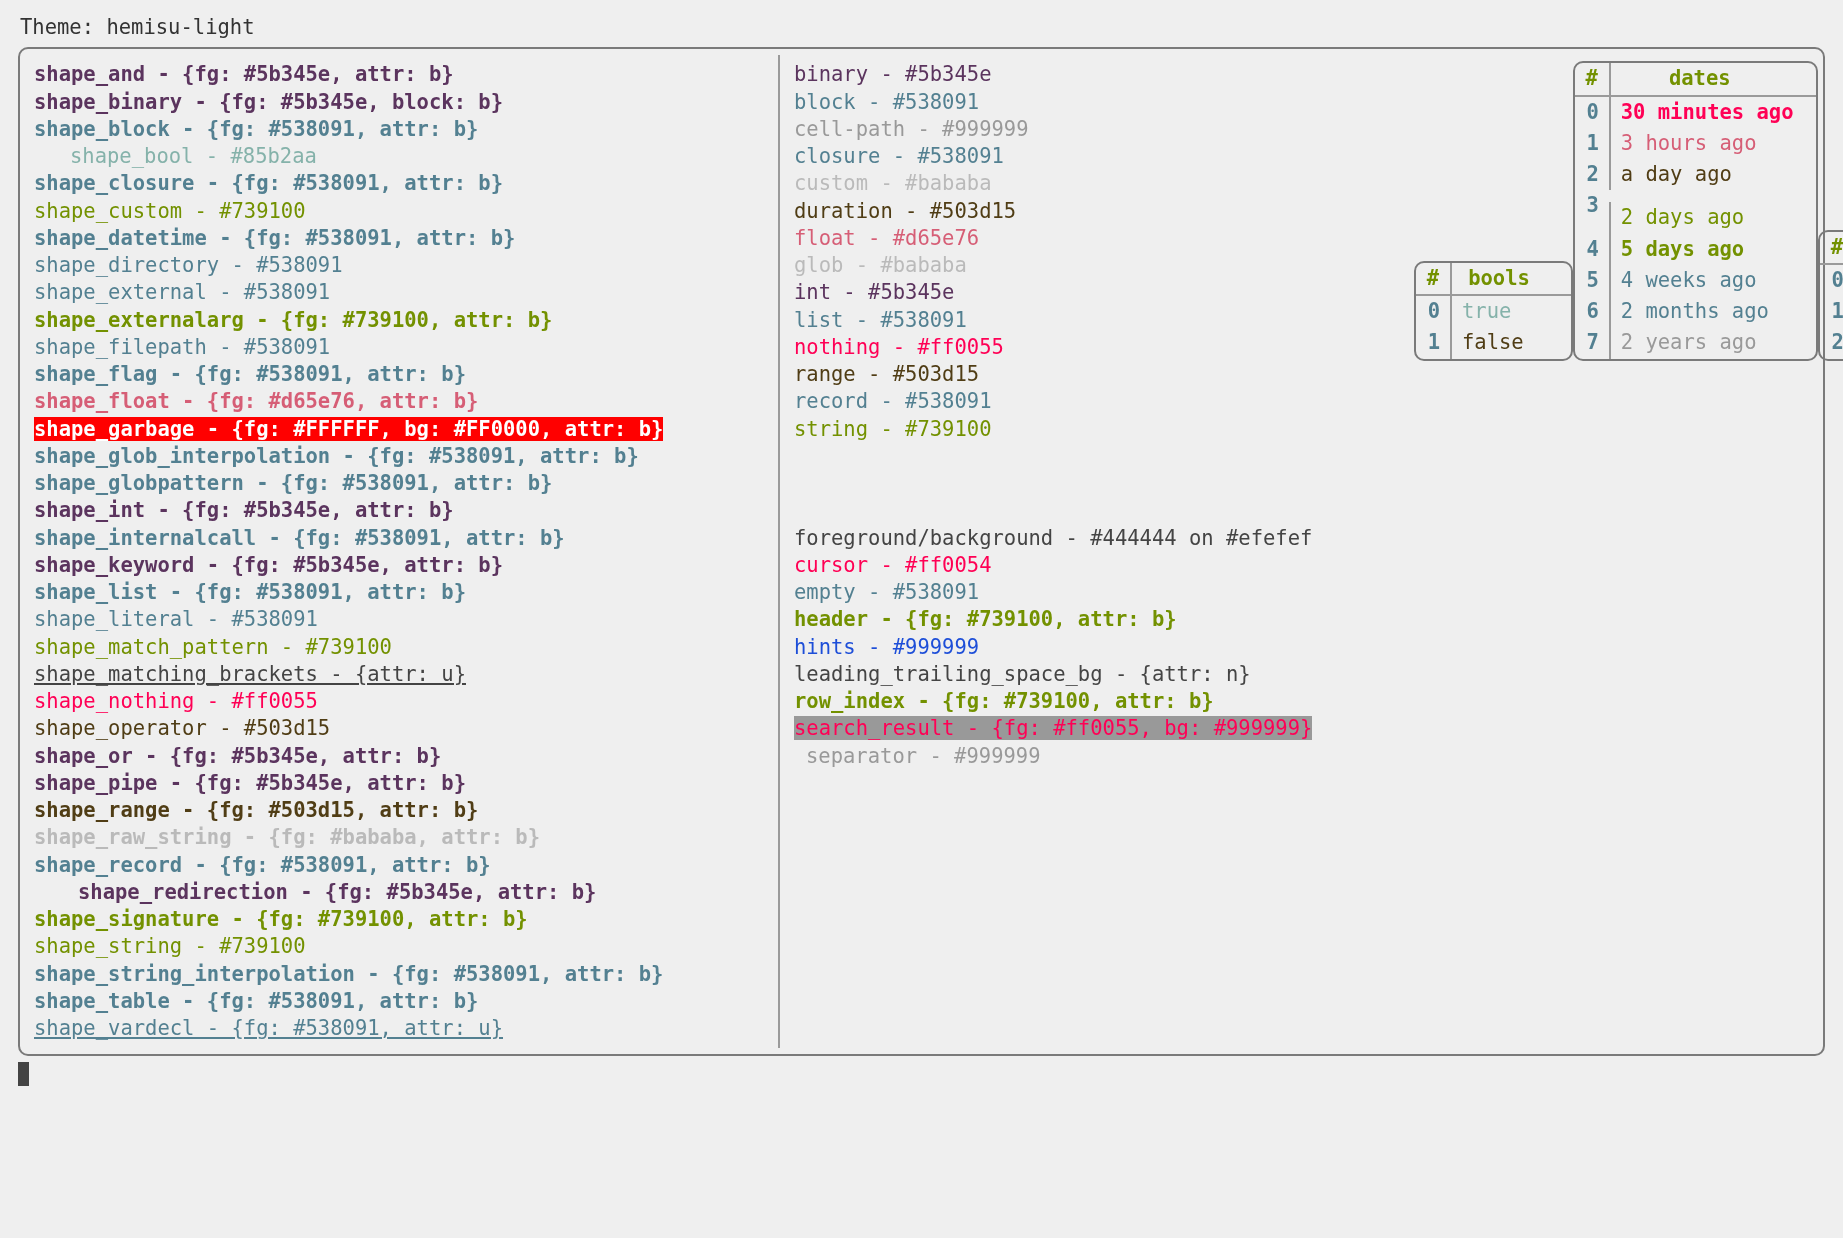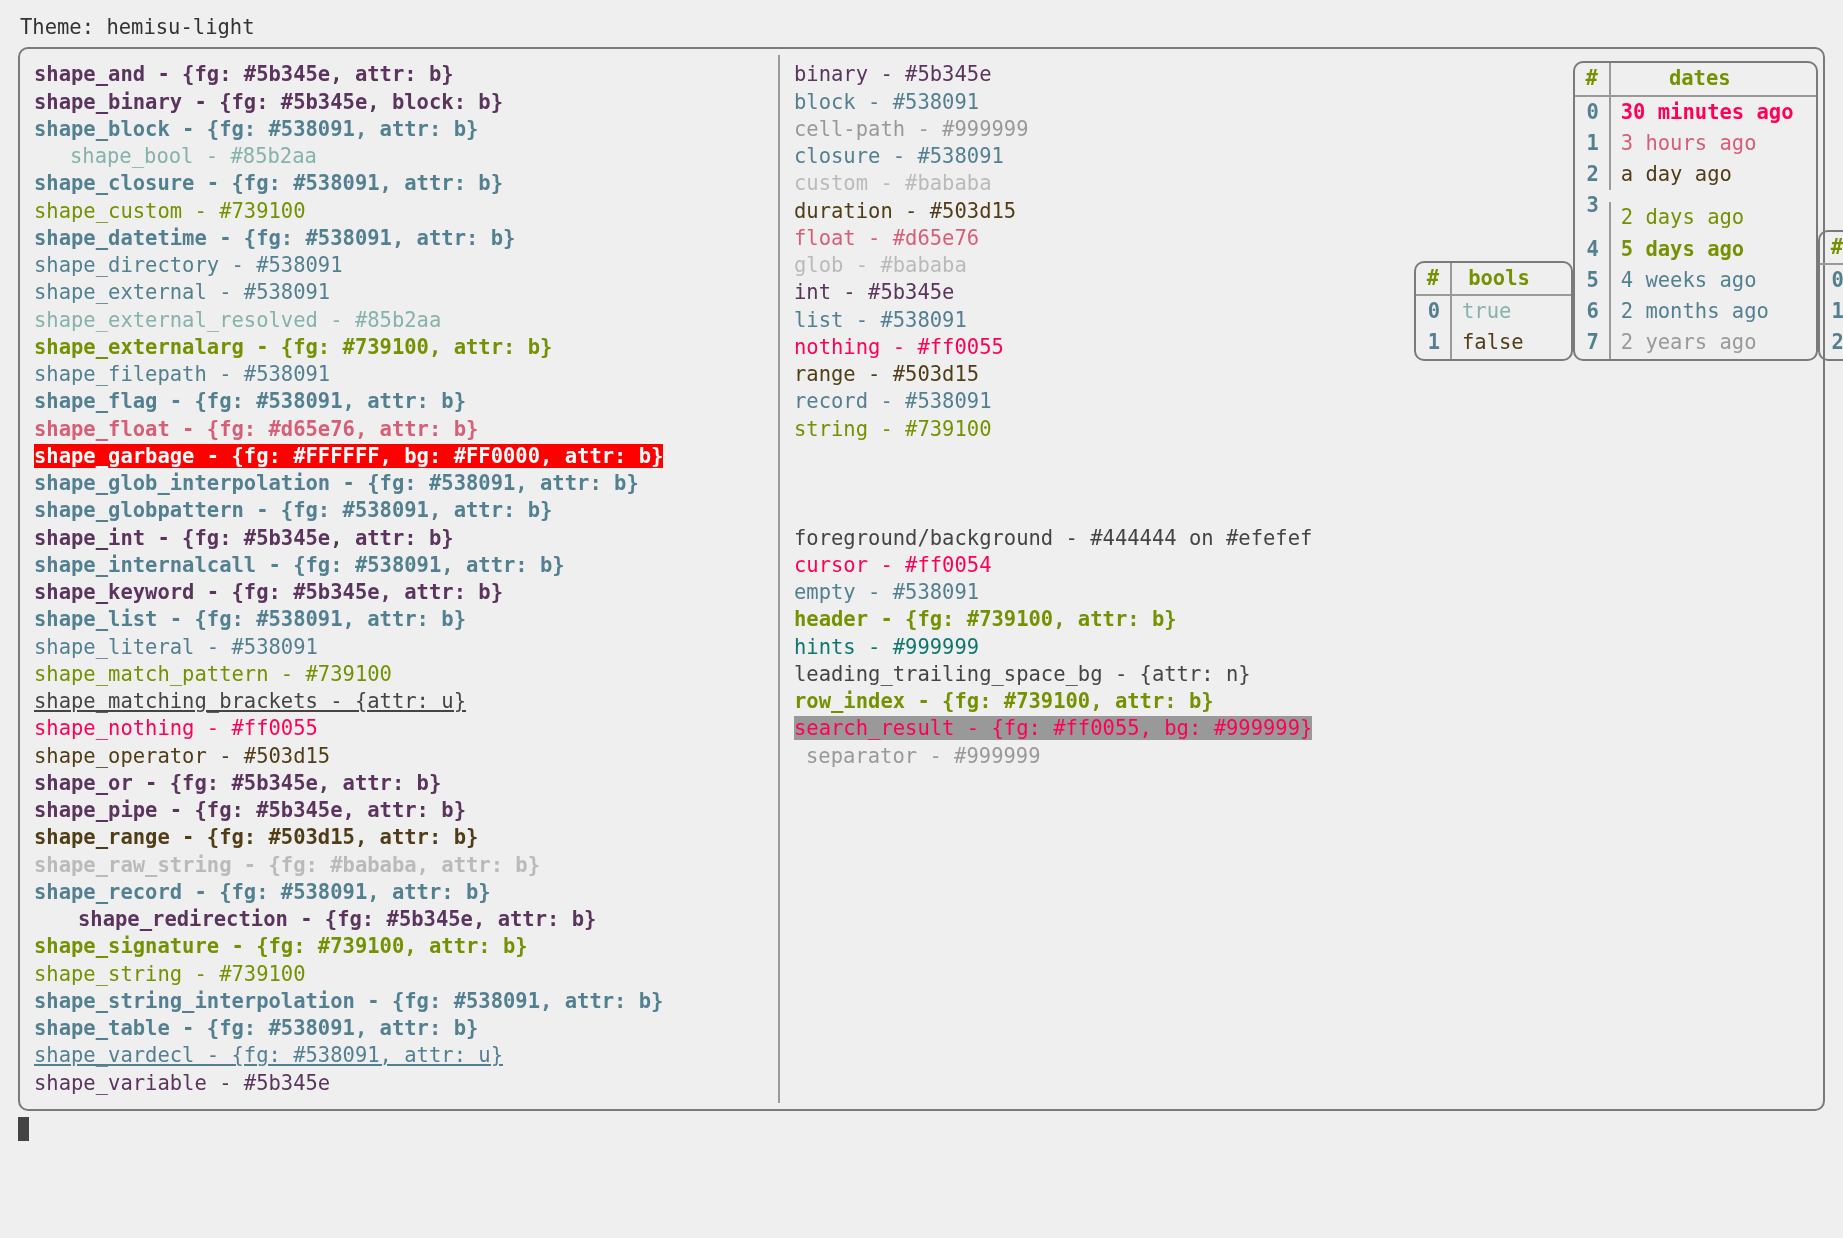--- a/index.html
+++ b/index.html
@@ -72,21 +72,20 @@
   <div class="col col-left" id="col-left">
       <div class="row"><span class="b" style="color: rgb(91, 52, 94);">shape_and - {fg: #5b345e, attr: b}</span></div>
       <div class="row"><span class="b" style="color: rgb(91, 52, 94);">shape_binary - {fg: #5b345e, block: b}</span></div>
       <div class="row"><span class="b" style="color: rgb(83, 128, 145);">shape_block - {fg: #538091, attr: b}</span></div>
       <div class="row"><span style="color: rgb(133, 178, 170); margin-left: 36px;">shape_bool - #85b2aa</span></div>
       <div class="row"><span class="b" style="color: rgb(83, 128, 145);">shape_closure - {fg: #538091, attr: b}</span></div>
       <div class="row"><span style="color: rgb(115, 145, 0);">shape_custom - #739100</span></div>
       <div class="row"><span class="b" style="color: rgb(83, 128, 145);">shape_datetime - {fg: #538091, attr: b}</span></div>
       <div class="row"><span style="color: rgb(83, 128, 145);">shape_directory - #538091</span></div>
       <div class="row"><span style="color: rgb(83, 128, 145);">shape_external - #538091</span></div>
-      <div class="row"><span style="color: rgb(133, 178, 170);">shape_external_resolved - #85b2aa</span></div>
       <div class="row"><span class="b" style="color: rgb(115, 145, 0); text-align: right;">shape_externalarg - {fg: #739100, attr: b}</span></div>
       <div class="row"><span style="color: rgb(83, 128, 145);">shape_filepath - #538091</span></div>
       <div class="row"><span class="b" style="color: rgb(83, 128, 145);">shape_flag - {fg: #538091, attr: b}</span></div>
       <div class="row"><span class="b" style="color: rgb(214, 94, 118);">shape_float - {fg: #d65e76, attr: b}</span></div>
       <div class="row"><span class="b" style="color: rgb(255, 255, 255); background: rgb(255, 0, 0);">shape_garbage - {fg: #FFFFFF, bg: #FF0000, attr: b}</span></div>
       <div class="row"><span class="b" style="color: rgb(83, 128, 145);">shape_glob_interpolation - {fg: #538091, attr: b}</span></div>
       <div class="row"><span class="b" style="color: rgb(83, 128, 145);">shape_globpattern - {fg: #538091, attr: b}</span></div>
       <div class="row"><span class="b" style="color: rgb(91, 52, 94);">shape_int - {fg: #5b345e, attr: b}</span></div>
       <div class="row"><span class="b" style="color: rgb(83, 128, 145);">shape_internalcall - {fg: #538091, attr: b}</span></div>
       <div class="row"><span class="b" style="color: rgb(91, 52, 94);">shape_keyword - {fg: #5b345e, attr: b}</span></div>
@@ -100,21 +99,20 @@
       <div class="row"><span class="b" style="color: rgb(91, 52, 94);">shape_pipe - {fg: #5b345e, attr: b}</span></div>
       <div class="row"><span class="b" style="color: rgb(80, 61, 21);">shape_range - {fg: #503d15, attr: b}</span></div>
       <div class="row"><span class="b" style="color: rgb(186, 186, 186);">shape_raw_string - {fg: #bababa, attr: b}</span></div>
       <div class="row"><span class="b" style="color: rgb(83, 128, 145);">shape_record - {fg: #538091, attr: b}</span></div>
       <div class="row"><span class="b" style="color: rgb(91, 52, 94); margin-left: 44px;">shape_redirection - {fg: #5b345e, attr: b}</span></div>
       <div class="row"><span class="b" style="color: rgb(115, 145, 0);">shape_signature - {fg: #739100, attr: b}</span></div>
       <div class="row"><span style="color: rgb(115, 145, 0);">shape_string - #739100</span></div>
       <div class="row"><span class="b" style="color: rgb(83, 128, 145);">shape_string_interpolation - {fg: #538091, attr: b}</span></div>
       <div class="row"><span class="b" style="color: rgb(83, 128, 145);">shape_table - {fg: #538091, attr: b}</span></div>
       <div class="row"><span class="u" style="color: rgb(83, 128, 145);">shape_vardecl - {fg: #538091, attr: u}</span></div>
-      <div class="row"><span style="color: rgb(91, 52, 94);">shape_variable - #5b345e</span></div>
     </div>
   <div class="col col-mid">
     <div id="mid-top">
         <div class="row"><span style="color: rgb(91, 52, 94);">binary - #5b345e</span></div>
         <div class="row"><span style="color: rgb(83, 128, 145);">block - #538091</span></div>
         <div class="row"><span style="color: rgb(153, 153, 153);">cell-path - #999999</span></div>
         <div class="row"><span style="color: rgb(83, 128, 145);">closure - #538091</span></div>
         <div class="row"><span style="color: rgb(186, 186, 186);">custom - #bababa</span></div>
         <div class="row"><span style="color: rgb(80, 61, 21);">duration - #503d15</span></div>
         <div class="row"><span style="color: rgb(214, 94, 118);">float - #d65e76</span></div>
@@ -127,21 +125,21 @@
         <div class="row"><span style="color: rgb(115, 145, 0);">string - #739100</span></div>
       </div>
     <div class="gap"></div>
       <div class="gap"></div>
       <div class="gap"></div>
     <div id="mid-bot">
         <div class="row"><span>foreground/background - #444444 on #efefef</span></div>
         <div class="row"><span style="color: rgb(255, 0, 84);">cursor - #ff0054</span></div>
         <div class="row"><span style="color: rgb(83, 128, 145);">empty - #538091</span></div>
         <div class="row"><span class="b" style="color: rgb(115, 145, 0);">header - {fg: #739100, attr: b}</span></div>
-        <div class="row"><span style="color: #0f766e;">hints - #999999</span></div>
+        <div class="row"><span style="color: #1d4ed8;">hints - #999999</span></div>
         <div class="row"><span>leading_trailing_space_bg - {attr: n}</span></div>
         <div class="row"><span class="b" style="color: rgb(115, 145, 0);">row_index - {fg: #739100, attr: b}</span></div>
         <div class="row"><span style="color: rgb(255, 0, 85); background: rgb(153, 153, 153);">search_result - {fg: #ff0055, bg: #999999}</span></div>
         <div class="row"><span style="color: rgb(153, 153, 153); margin-left: 12px;">separator - #999999</span></div>
       </div>
   </div>
   <div class="col col-right" id="col-right"><div class="mini"><div class="hdrrow">
           <div class="cell" style="min-width: 34px;">#</div>
           <div class="cell" style="min-width: 96px;">bools</div>
         </div><div class="trow">

